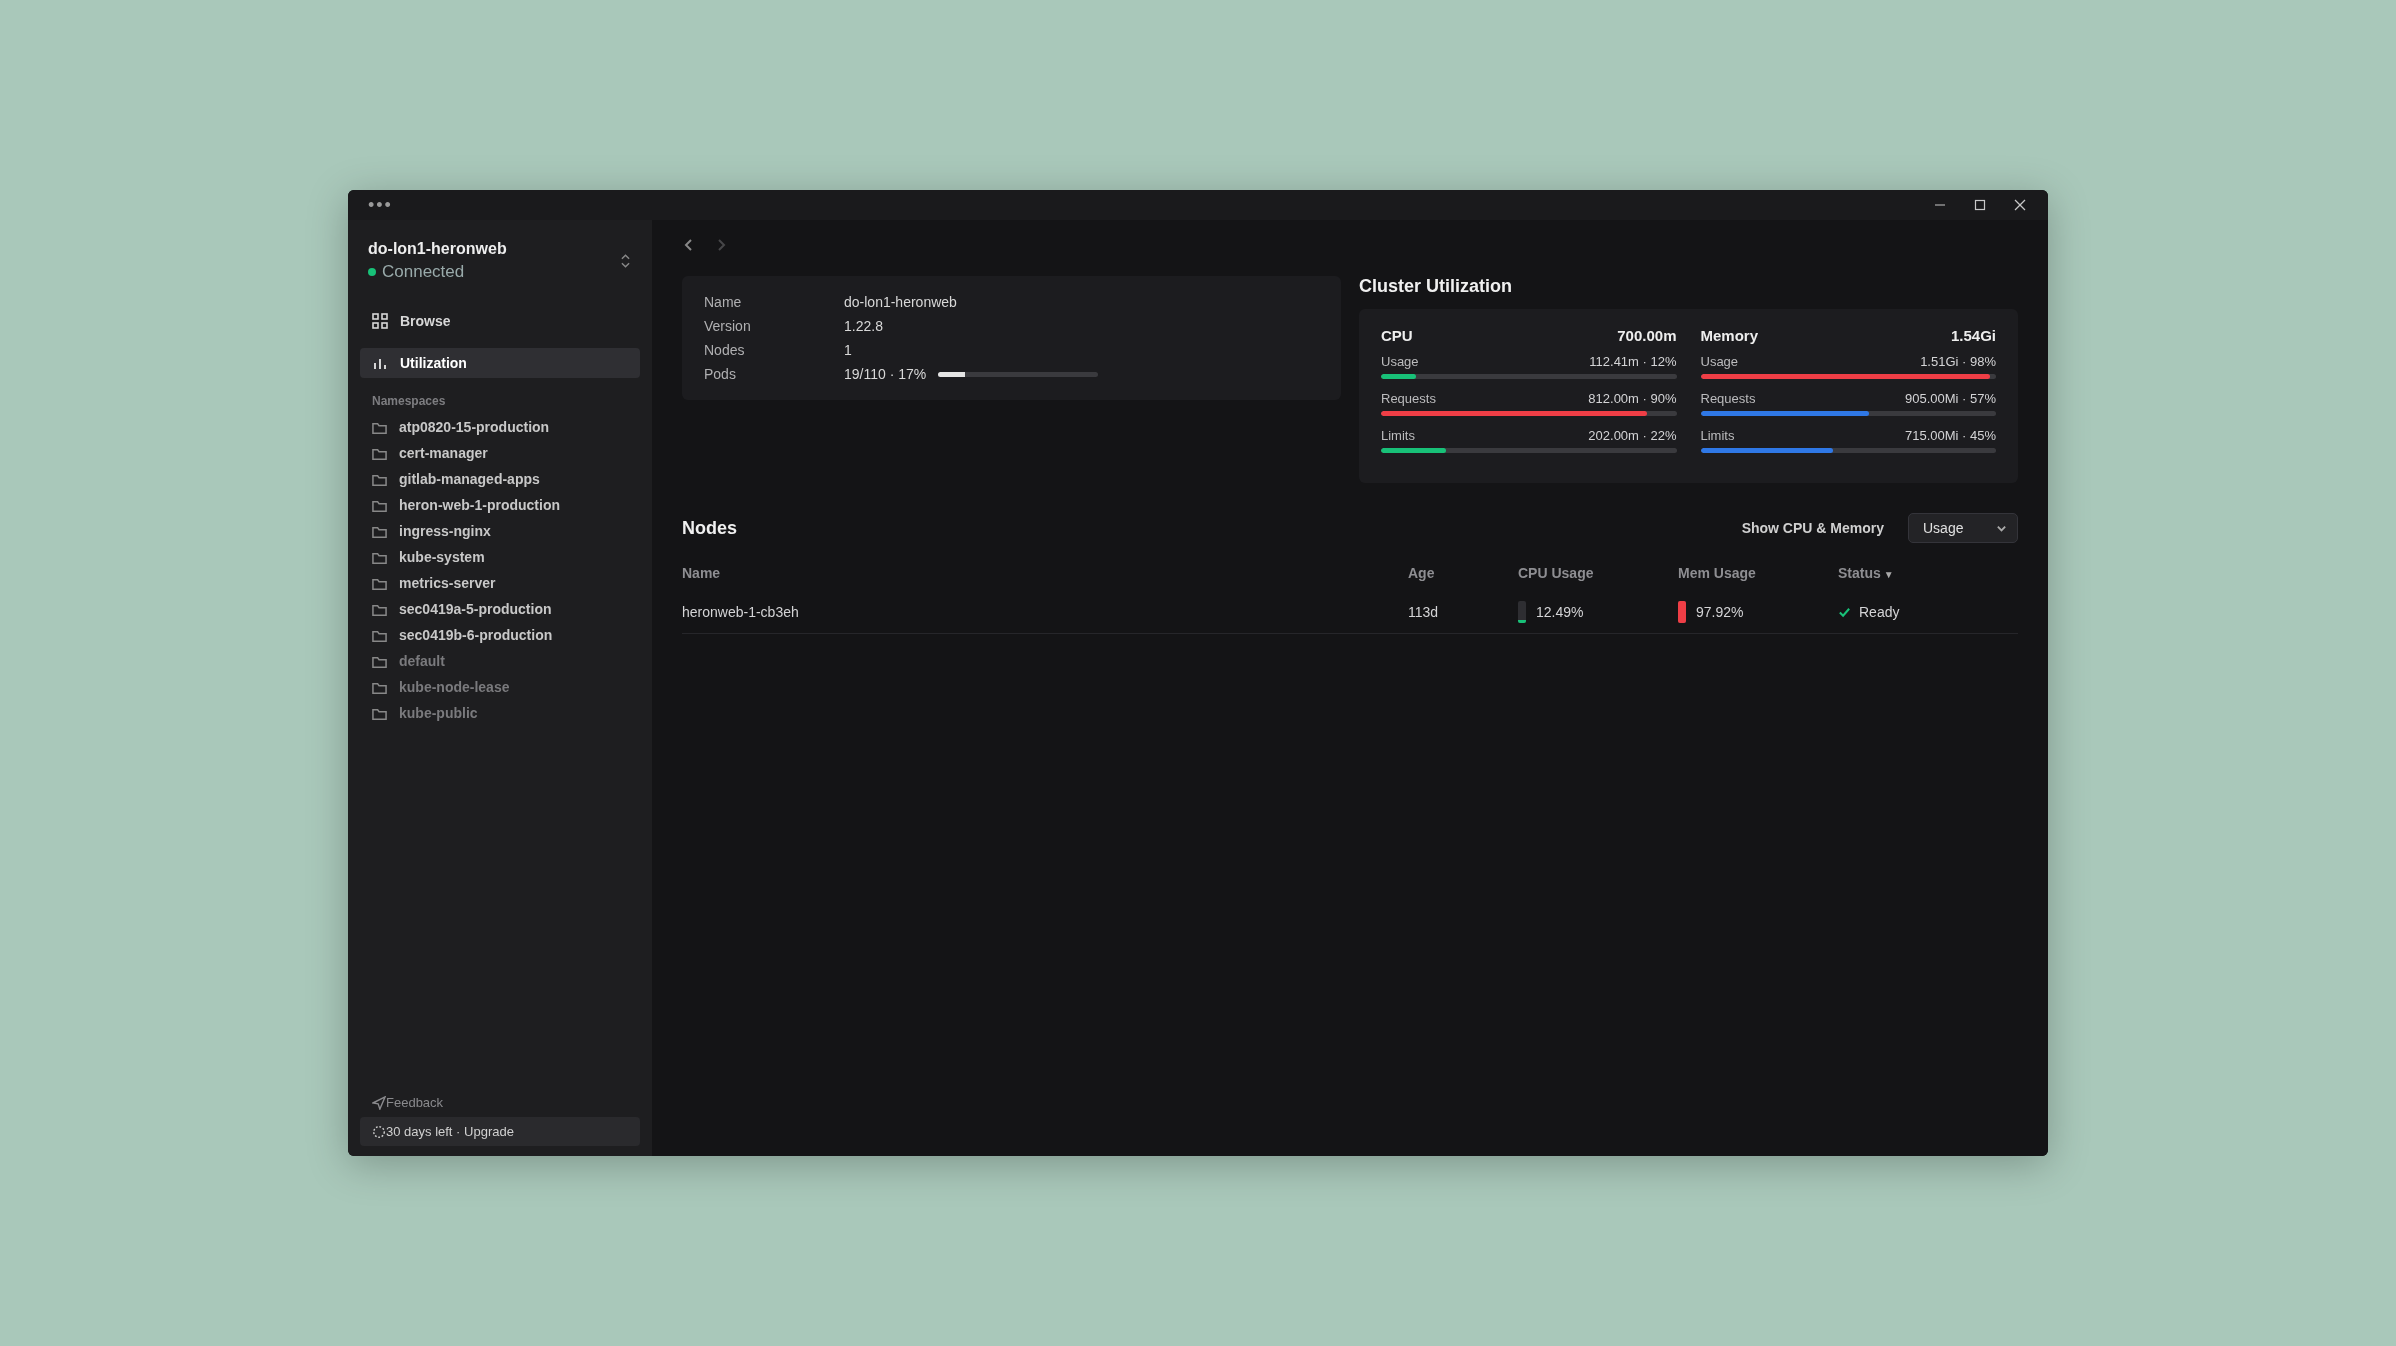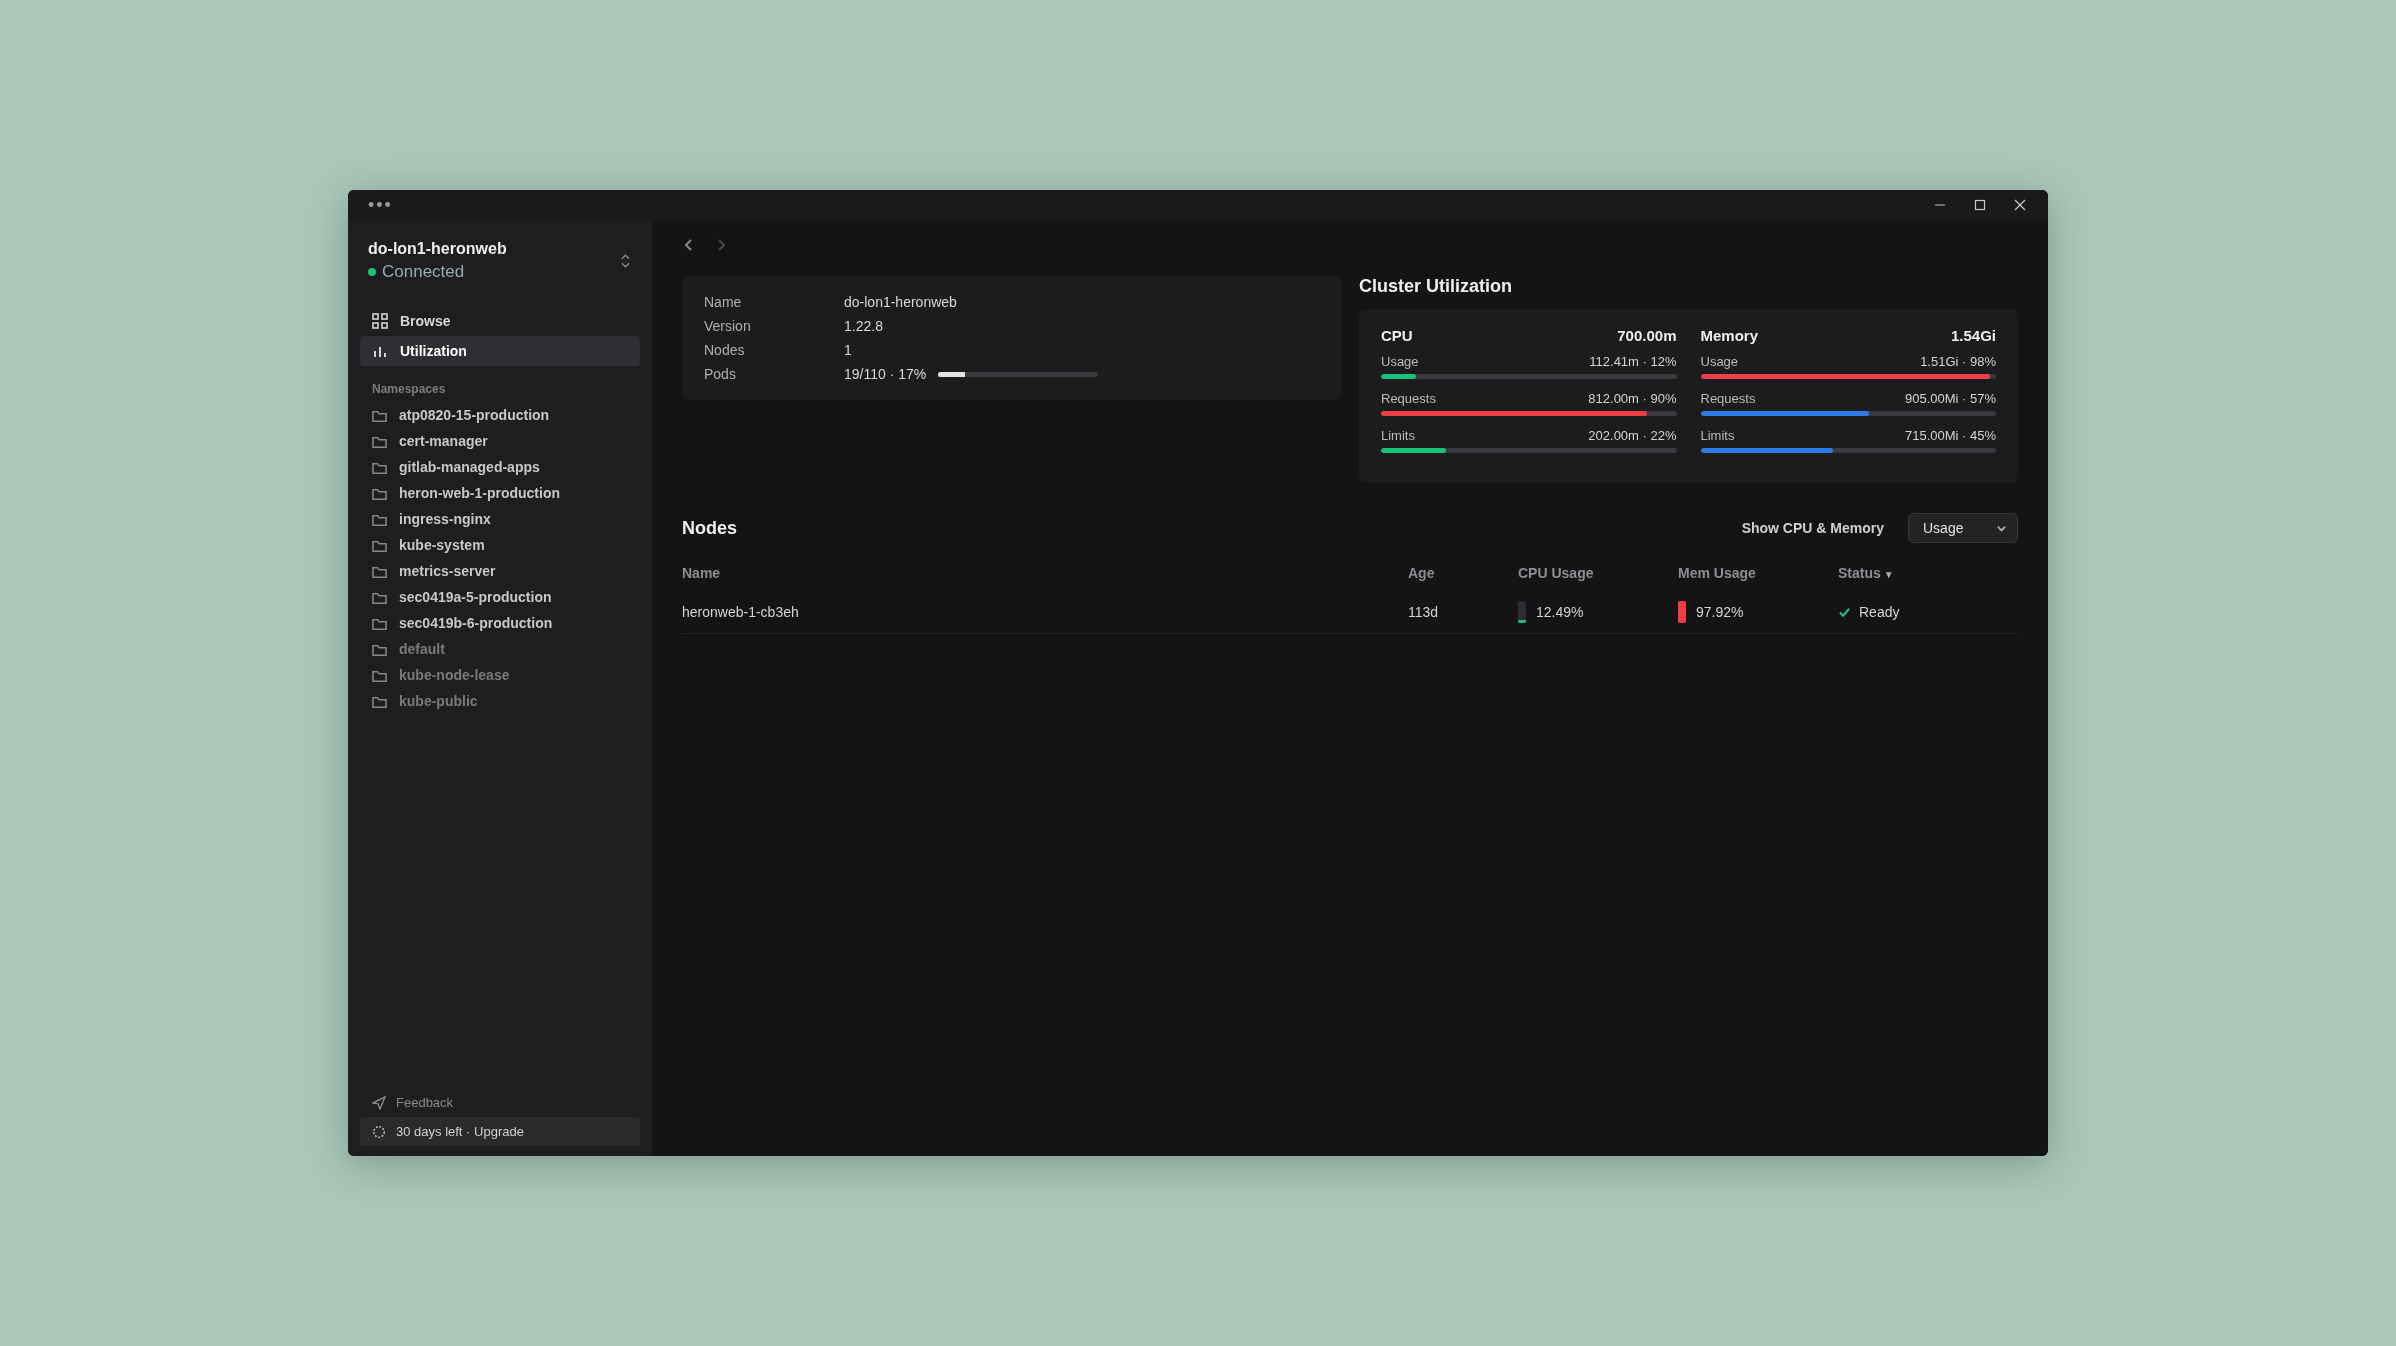--- a/index.html
+++ b/index.html
@@ -72,21 +72,21 @@
     display: flex;
     align-items: center;
     gap: 12px;
     padding: 7px 12px;
     border-radius: 4px;
     font-size: 14px;
     font-weight: 600;
     color: #d8d8d8;
     cursor: pointer;
   }
-  .nav-item.active { background: #2f2f33; color: #fff; }
+  .nav-item.active { background: #2f2f33; color: #fff; margin-top: 12px; }
   .nav-icon { width: 16px; height: 16px; flex-shrink: 0; stroke: currentColor; fill: none; stroke-width: 1.6; }
 
   .section-label {
     font-size: 12px;
     color: #7d7d80;
     padding: 16px 12px 6px 12px;
     font-weight: 600;
   }
   .ns-item {
     display: flex;
@@ -99,21 +99,20 @@
     cursor: pointer;
     border-radius: 4px;
   }
   .ns-item.dim { color: #7a7a7d; }
   .folder-icon { width: 15px; height: 15px; stroke: #888; fill: none; stroke-width: 1.6; flex-shrink:0; }
 
   .sidebar-footer { margin-top: auto; }
   .footer-item {
     display: flex;
     align-items: center;
-    gap: 10px;
     padding: 7px 12px;
     font-size: 13px;
     color: #8a8a8d;
     cursor: pointer;
     border-radius: 4px;
   }
   .footer-item.boxed { background: #2a2a2d; color: #d0d0d0; }
   .footer-icon { width: 14px; height: 14px; stroke: currentColor; fill: none; stroke-width: 1.6; }
 
   

